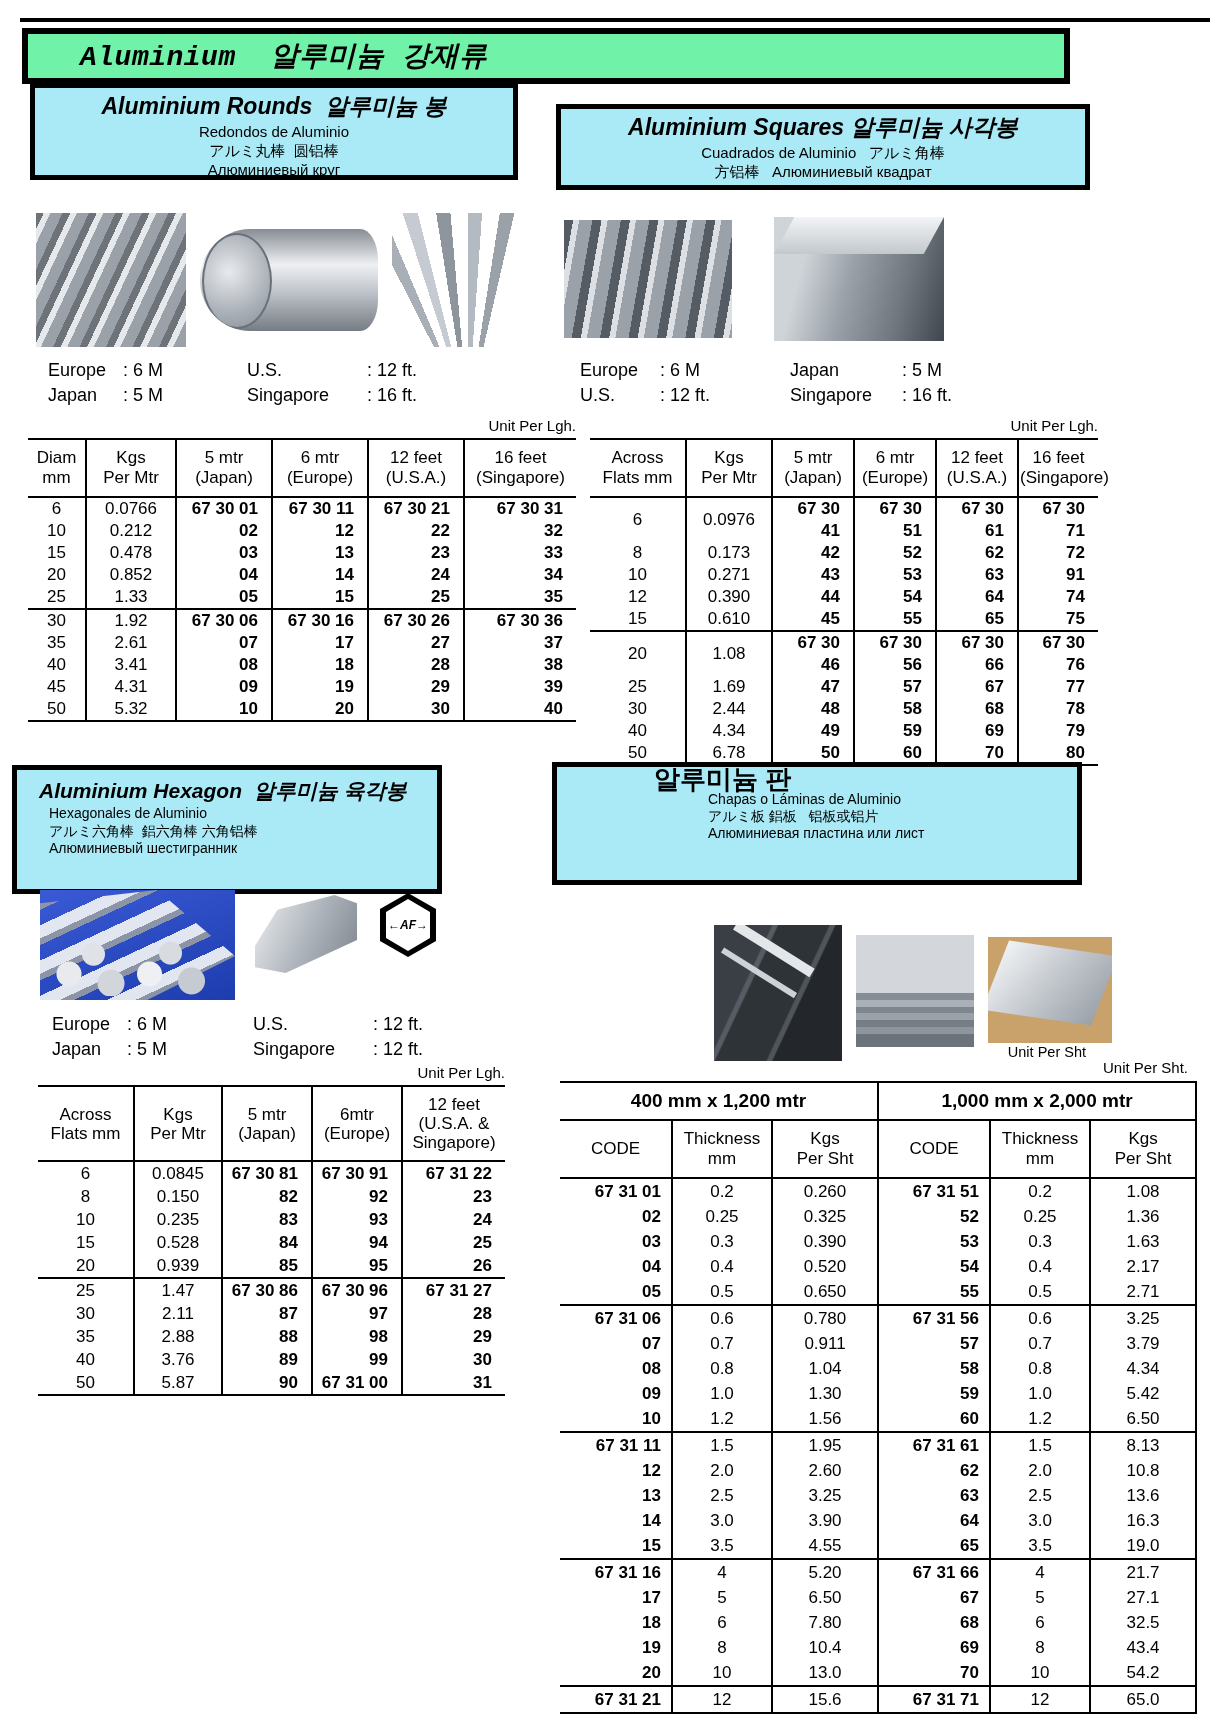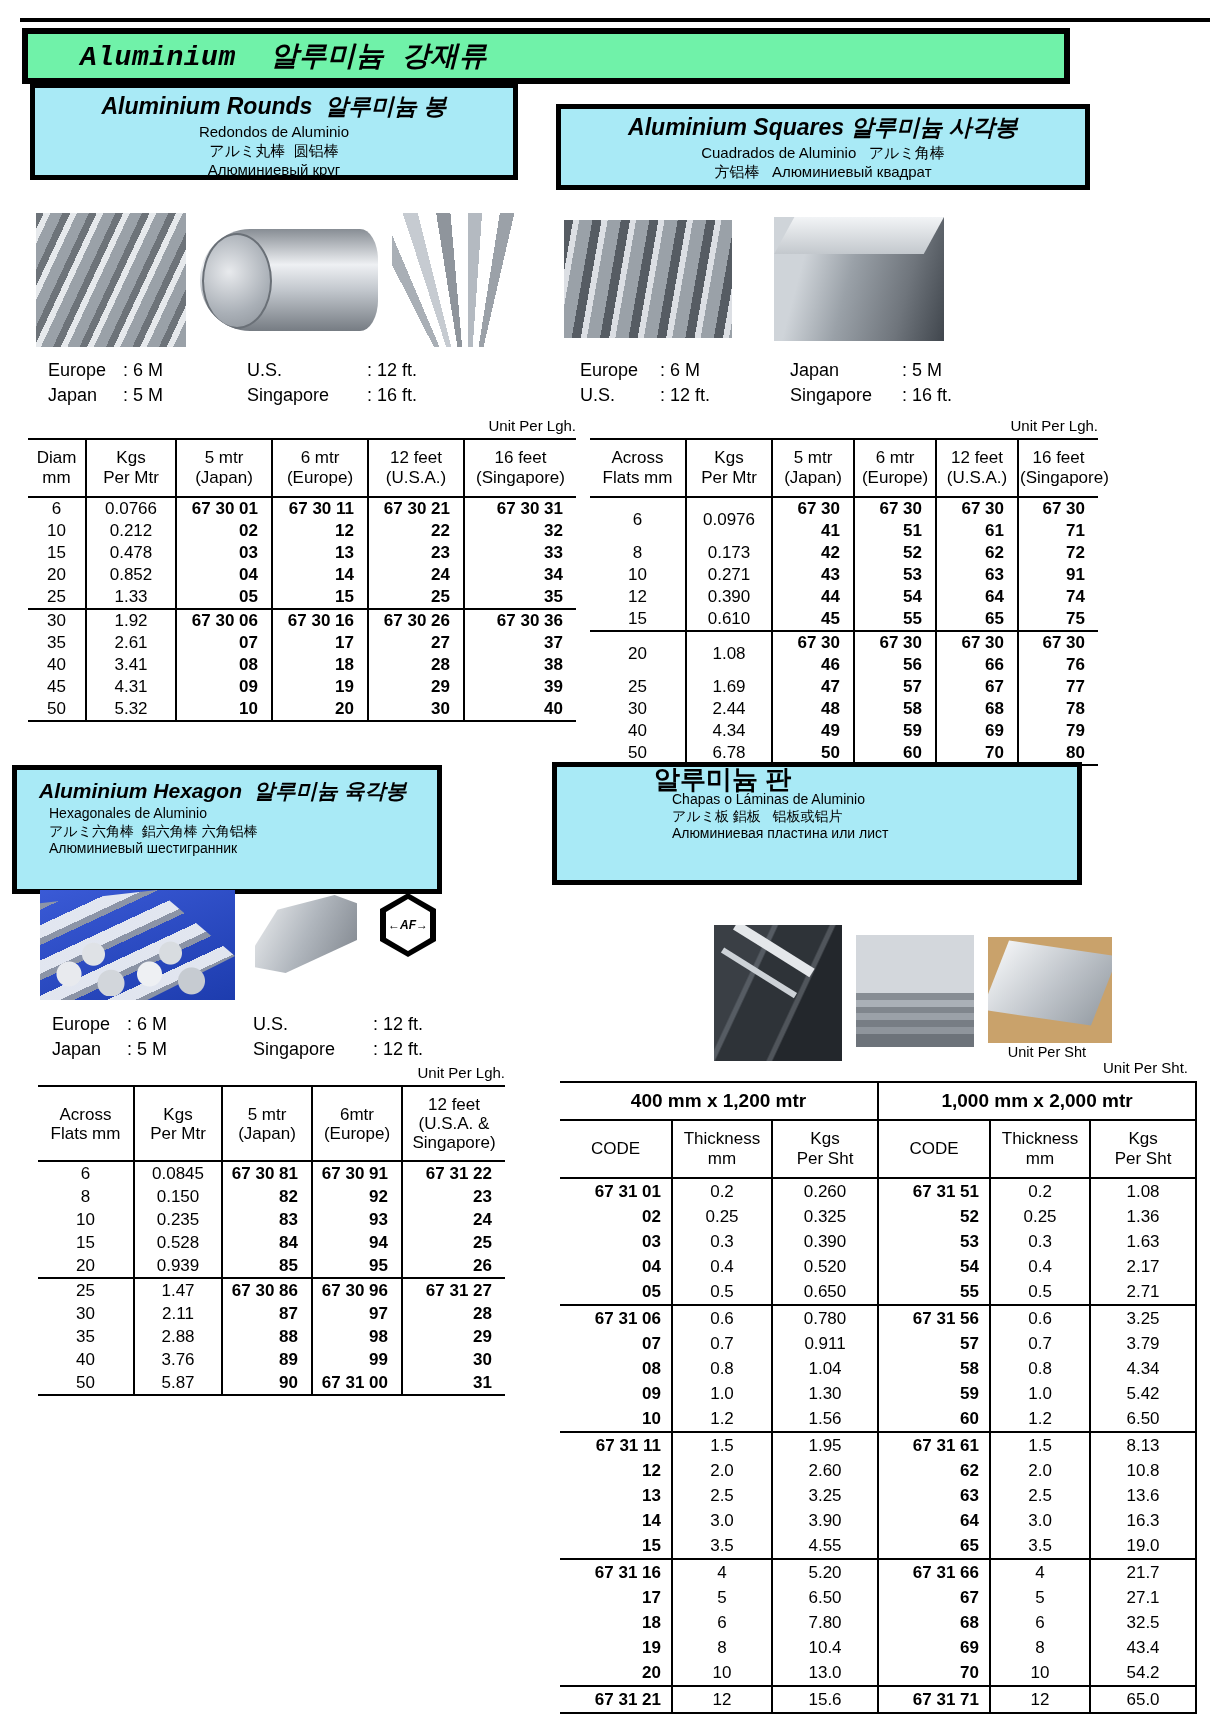--- a/index.html
+++ b/index.html
@@ -16,21 +16,21 @@
   .head-sub{font-size:15px;line-height:19px;text-align:center;}
   .rounds-box{left:30px;top:83px;width:488px;height:97px;}
   .squares-box{left:556px;top:104px;width:534px;height:86px;}
 
   .hex-box{left:12px;top:765px;width:430px;height:129px;}
   .hex-box .head-title{text-align:left;padding-left:22px;margin-top:7px;font-size:21px;}
   .hex-box .head-sub{text-align:left;padding-left:32px;font-size:14px;line-height:17.5px;}
   .plates-box{left:552px;top:762px;width:530px;height:123px;}
   .plates-box .head-title{font-size:21px;margin-top:5px;}
   .plates-title2{font-size:26px;font-weight:bold;padding-left:97px;line-height:24px;}
-  .plates-box .head-sub{text-align:left;padding-left:115px;font-size:14px;line-height:17px;}
+  .plates-box .head-sub{text-align:left;padding-left:115px;font-size:14px;line-height:17px;margin-left:36px;}
 
   .imgs{position:absolute;display:flex;align-items:center;}
   .ph{position:relative;overflow:hidden;flex:none;}
   .rounds-imgs{left:36px;top:210px;gap:14px;height:140px;}
   .rod-bundle{width:150px;height:134px;background:repeating-linear-gradient(115deg,#6d7379 0 7px,#e6e9ec 7px 13px,#9aa1a8 13px 24px);}
   .rod-single{width:178px;height:102px;border-radius:50px 18px 18px 50px/50% 30% 30% 50%;background:linear-gradient(#878d94,#eef0f3 35%,#c2c7cd 60%,#767c83);}
   .rod-single::before{content:"";position:absolute;left:2px;top:4px;width:66px;height:92px;border-radius:50%;background:radial-gradient(circle at 38% 40%,#e8eaed,#aab0b7 60%,#8a9097);border:2px solid #6a7077;}
   .rod-fan{width:152px;height:134px;background:conic-gradient(from -32deg at 50% 150%,#ffffff 0 5deg,#a9afb6 5deg 9deg,#ffffff 9deg 14deg,#c6cbd1 14deg 18deg,#ffffff 18deg 23deg,#8f959c 23deg 27deg,#ffffff 27deg 32deg,#b4bac1 32deg 36deg,#ffffff 36deg 41deg,#9ba1a8 41deg 45deg,#ffffff 45deg 64deg);}
   .squares-imgs{left:564px;top:214px;gap:42px;height:130px;}
   .sq-bundle{width:168px;height:118px;background:repeating-linear-gradient(100deg,#565c63 0 9px,#dcdfe4 9px 15px,#9aa1a8 15px 28px);}

